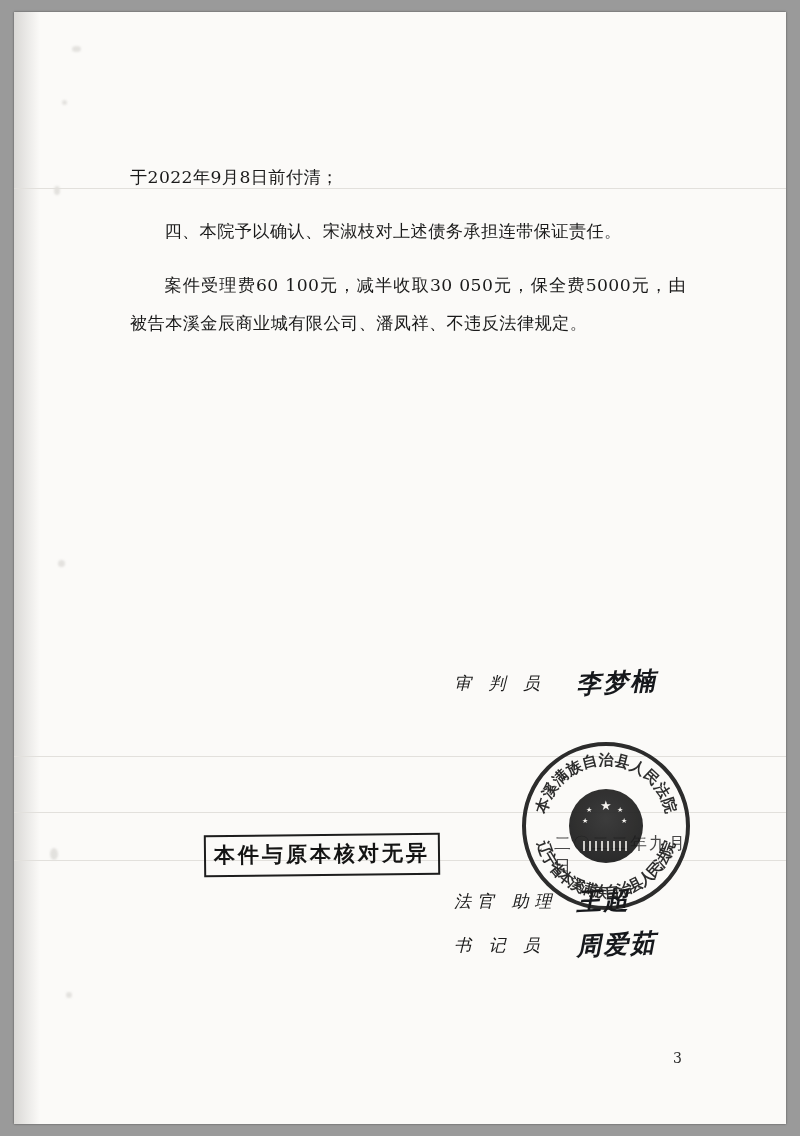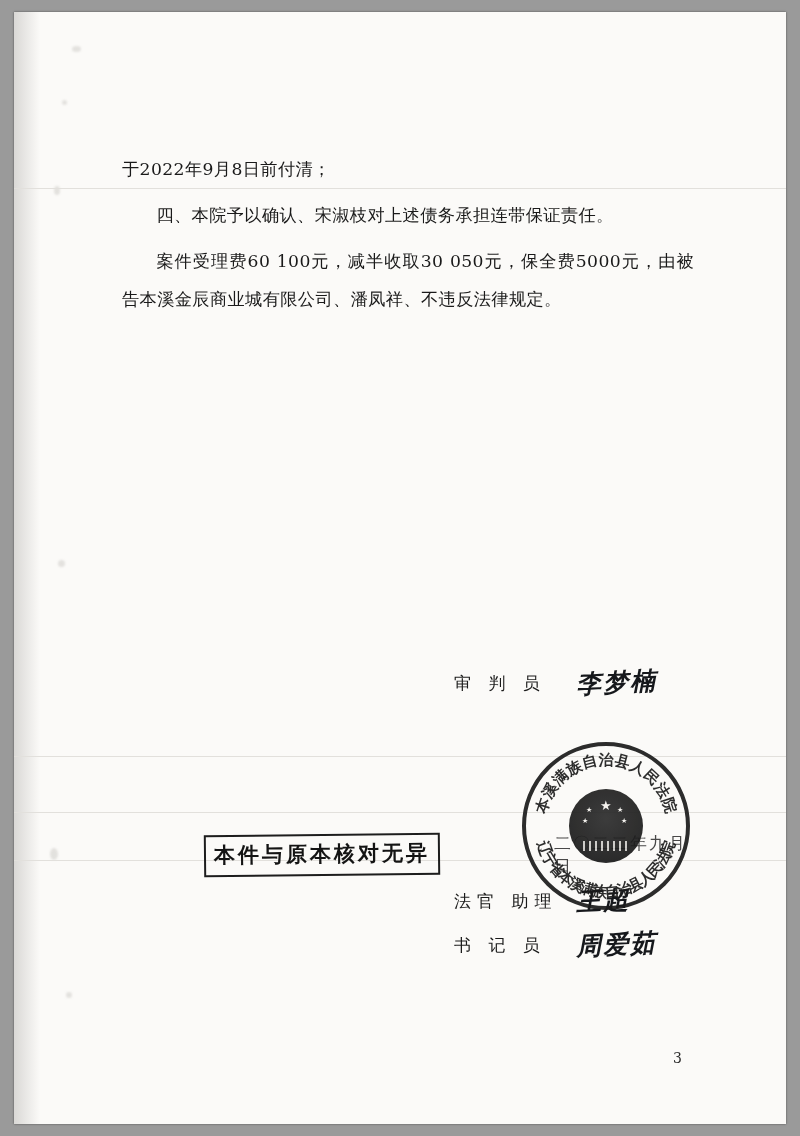--- a/index.html
+++ b/index.html
@@ -55,21 +55,21 @@
     left: 100px;
     top: 130px;
     width: 588px;
     color: #1a1a1a;
     font-family: "DejaVu Serif", serif;
     font-size: 17.2px;
     line-height: 38px;
     letter-spacing: .4px;
   }
   .doc-body p {
-    margin: 8px;
+    margin: 16px;
     text-align: justify;
     text-justify: inter-ideograph;
   }
   .doc-body p.indent {
     text-indent: 2em;
   }
   .sig-block {
     position: absolute;
     left: 100px;
     top: 660px;
@@ -80,20 +80,21 @@
   .sig-row {
     position: relative;
     height: 44px;
     font-size: 17px;
     letter-spacing: 1px;
   }
   .sig-role {
     position: absolute;
     left: 340px;
     letter-spacing: 6px;
+    font-style: italic;
   }
   .sig-name {
     position: absolute;
     left: 462px;
     top: -6px;
     font-family: "DejaVu Serif", serif;
     font-size: 25px;
     font-style: italic;
     font-weight: bold;
     color: #16181c;

